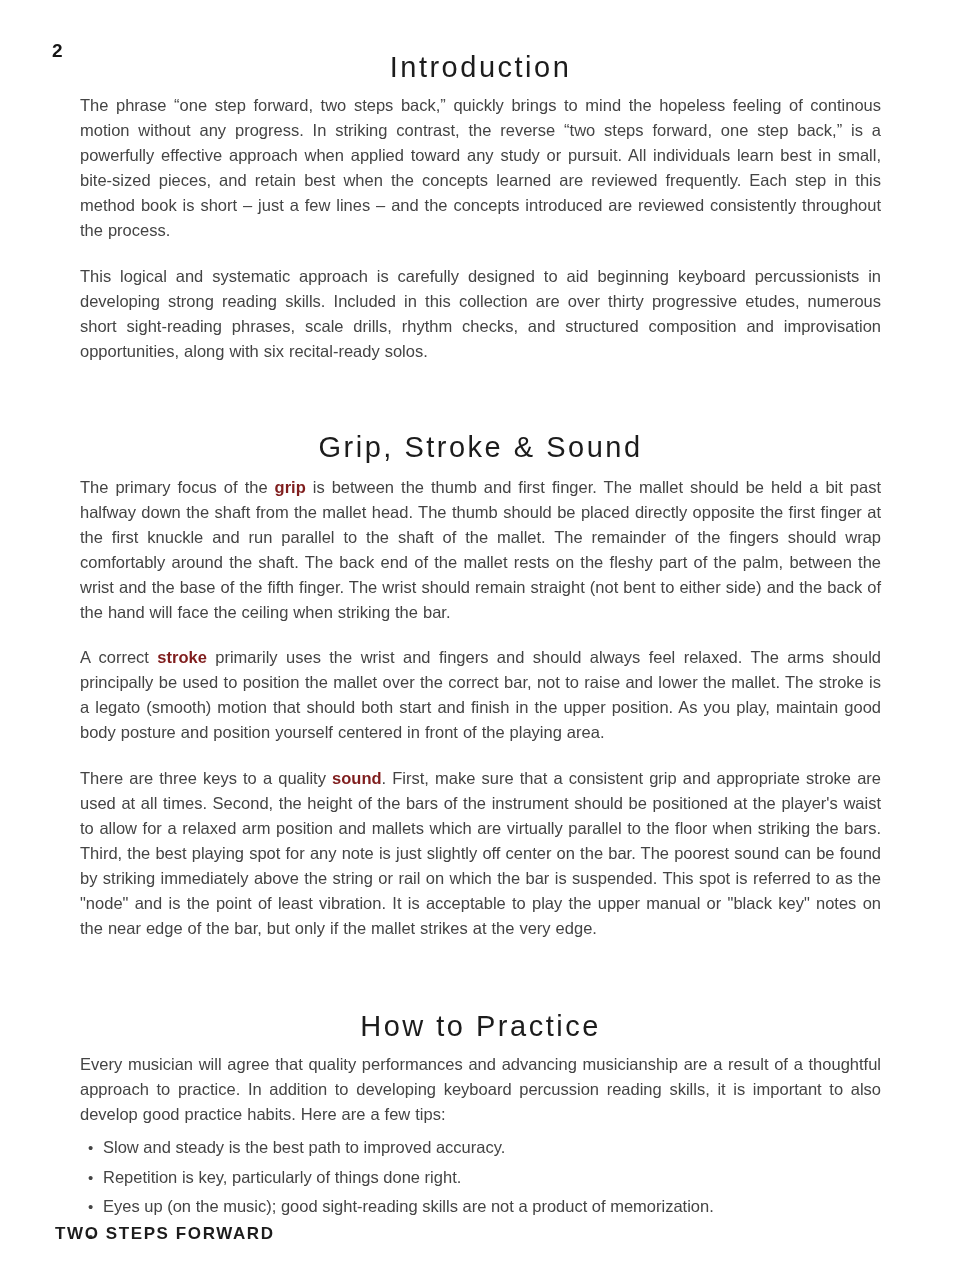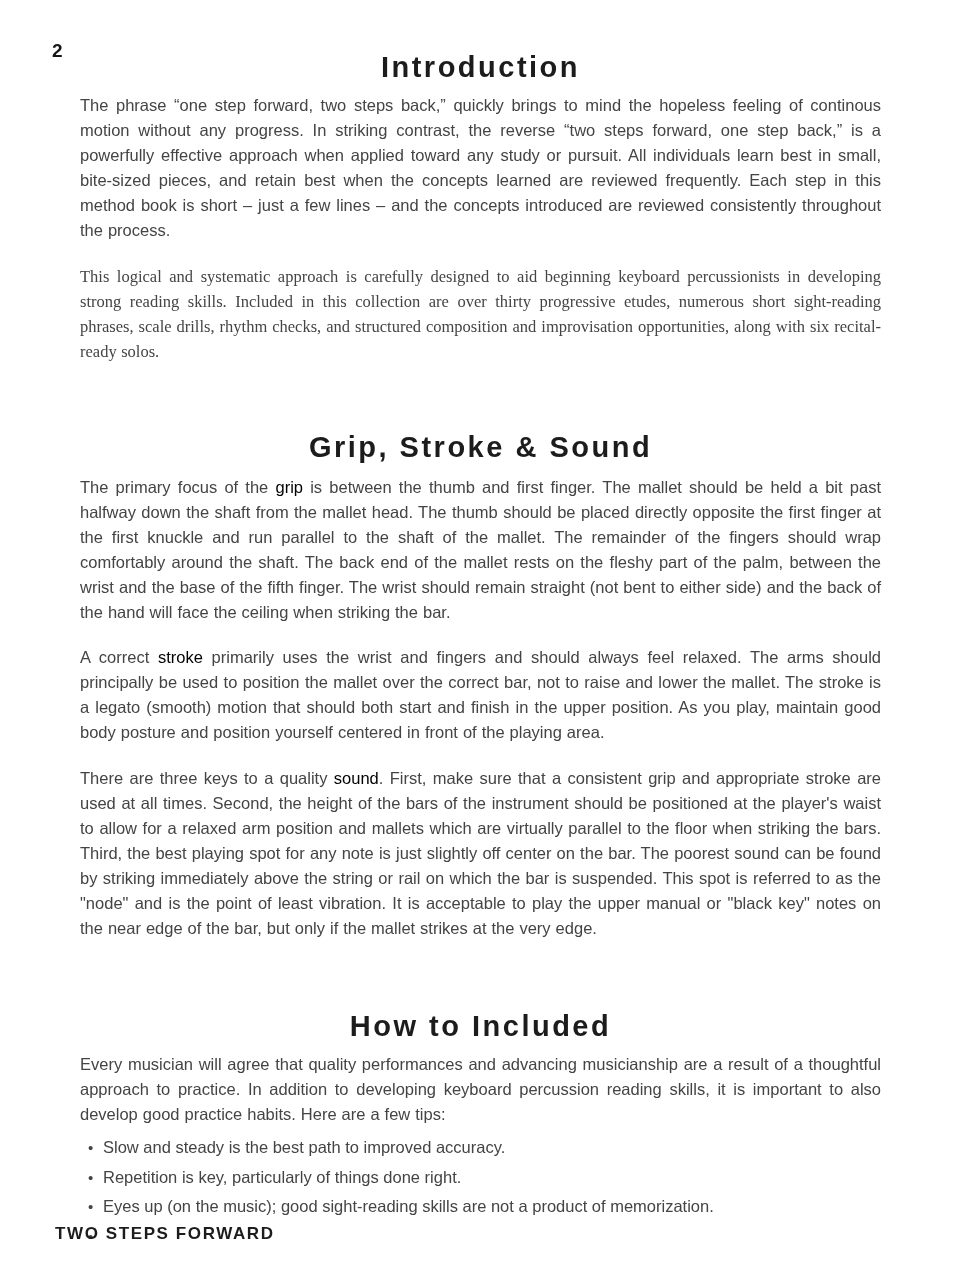--- a/index.html
+++ b/index.html
@@ -27,40 +27,40 @@
   .content {
     position: absolute;
     left: 80px;
     top: 50px;
     width: 801px;
   }
   .section-heading {
     text-align: center;
     font-size: 29px;
     line-height: 34px;
-    font-weight: bold;
+    font-weight: normal;
     letter-spacing: 2.5px;
     color: #1c1c1c;
     margin: 8px;
   }
   .body-para {
     font-size: 16.5px;
     line-height: 25px;
     text-align: justify;
     color: #444444;
     margin: 0;
     word-spacing: 0.4px;
   }
   .body-para strong {
-    font-weight: normal;
-    color: #000000;
+    font-weight: bold;
+    color: #7f1d1d;
   }
   .mt-h-intro   { margin-top: 0; }
   .mt-p1        { margin-top: 9px; }
-  .mt-p2        { margin-top: 21px; font-family: Liberation Serif, serif; }
+  .mt-p2        { margin-top: 21px; }
   .mt-h-grip    { margin-top: 66px; }
   .mt-p3        { margin-top: 11px; }
   .mt-p4        { margin-top: 20px; }
   .mt-p5        { margin-top: 21px; }
   .mt-h-practice{ margin-top: 68px; }
   .mt-p6        { margin-top: 9px; }
   .tips-list {
     list-style: none;
     margin: 10px 0 0 0;
     padding: 0;
@@ -105,21 +105,21 @@
   <p class="body-para mt-p2">This logical and systematic approach is carefully designed to aid beginning keyboard percussionists in developing strong reading skills. Included in this collection are over thirty progressive etudes, numerous short sight-reading phrases, scale drills, rhythm checks, and structured composition and improvisation opportunities, along with six recital-ready solos.</p>
 
   <h2 class="section-heading mt-h-grip">Grip, Stroke &amp; Sound</h2>
 
   <p class="body-para mt-p3"><span>The primary focus of the </span><strong>grip</strong><span> is between the thumb and first finger. The mallet should be held a bit past halfway down the shaft from the mallet head. The thumb should be placed directly opposite the first finger at the first knuckle and run parallel to the shaft of the mallet. The remainder of the fingers should wrap comfortably around the shaft. The back end of the mallet rests on the fleshy part of the palm, between the wrist and the base of the fifth finger. The wrist should remain straight (not bent to either side) and the back of the hand will face the ceiling when striking the bar.</span></p>
 
   <p class="body-para mt-p4"><span>A correct </span><strong>stroke</strong><span> primarily uses the wrist and fingers and should always feel relaxed. The arms should principally be used to position the mallet over the correct bar, not to raise and lower the mallet. The stroke is a legato (smooth) motion that should both start and finish in the upper position. As you play, maintain good body posture and position yourself centered in front of the playing area.</span></p>
 
   <p class="body-para mt-p5"><span>There are three keys to a quality </span><strong>sound</strong><span>. First, make sure that a consistent grip and appropriate stroke are used at all times. Second, the height of the bars of the instrument should be positioned at the player's waist to allow for a relaxed arm position and mallets which are virtually parallel to the floor when striking the bars. Third, the best playing spot for any note is just slightly off center on the bar. The poorest sound can be found by striking immediately above the string or rail on which the bar is suspended. This spot is referred to as the "node" and is the point of least vibration. It is acceptable to play the upper manual or "black key" notes on the near edge of the bar, but only if the mallet strikes at the very edge.</span></p>
 
-  <h2 class="section-heading mt-h-practice">How to Included</h2>
+  <h2 class="section-heading mt-h-practice">How to Practice</h2>
 
   <p class="body-para mt-p6">Every musician will agree that quality performances and advancing musicianship are a result of a thoughtful approach to practice. In addition to developing keyboard percussion reading skills, it is important to also develop good practice habits.  Here are a few tips:</p>
 
   <ul class="tips-list">
     <li><span class="bullet">•</span><span>Slow and steady is the best path to improved accuracy.</span></li>
     <li><span class="bullet">•</span><span>Repetition is key, particularly of things done right.</span></li>
     <li><span class="bullet">•</span><span>Eyes up (on the music); good sight-reading skills are not a product of memorization.</span></li>
     <li><span class="bullet">•</span></li>
   </ul>
 

